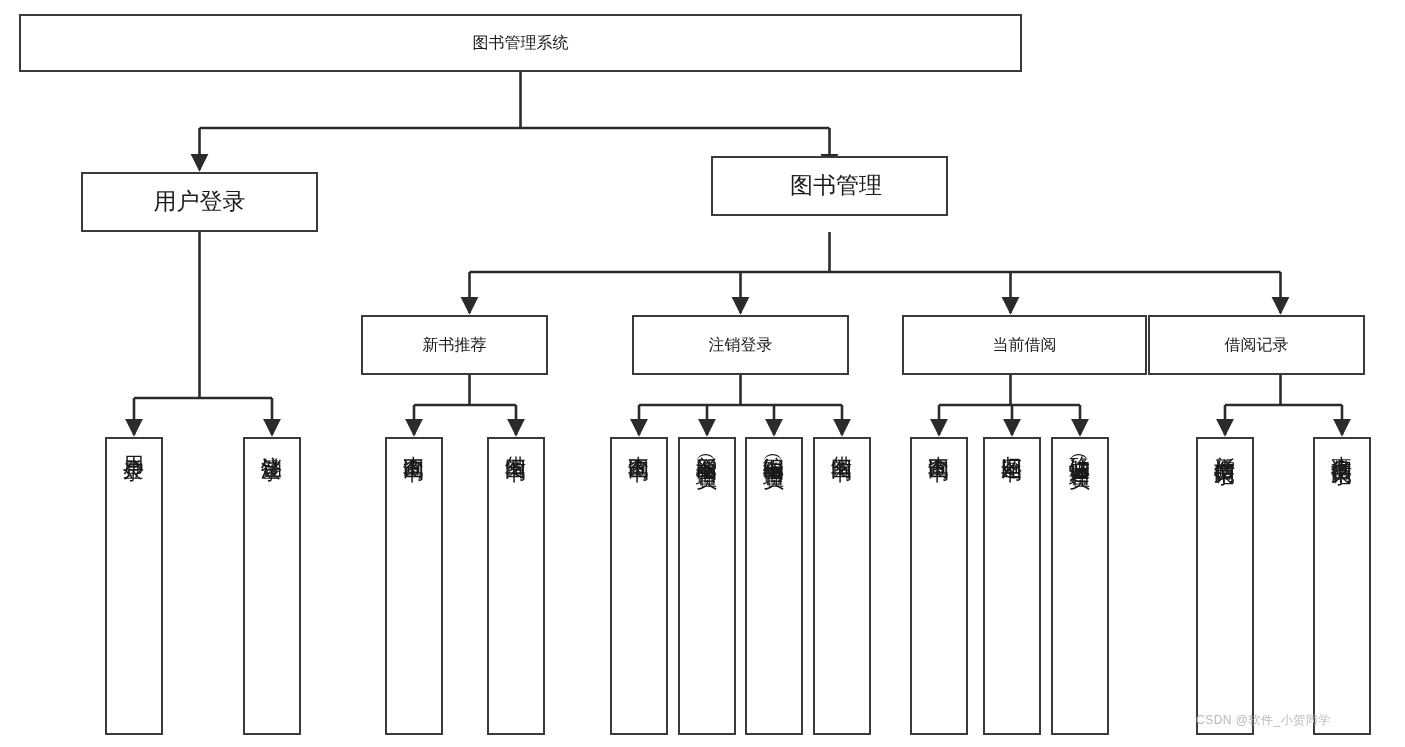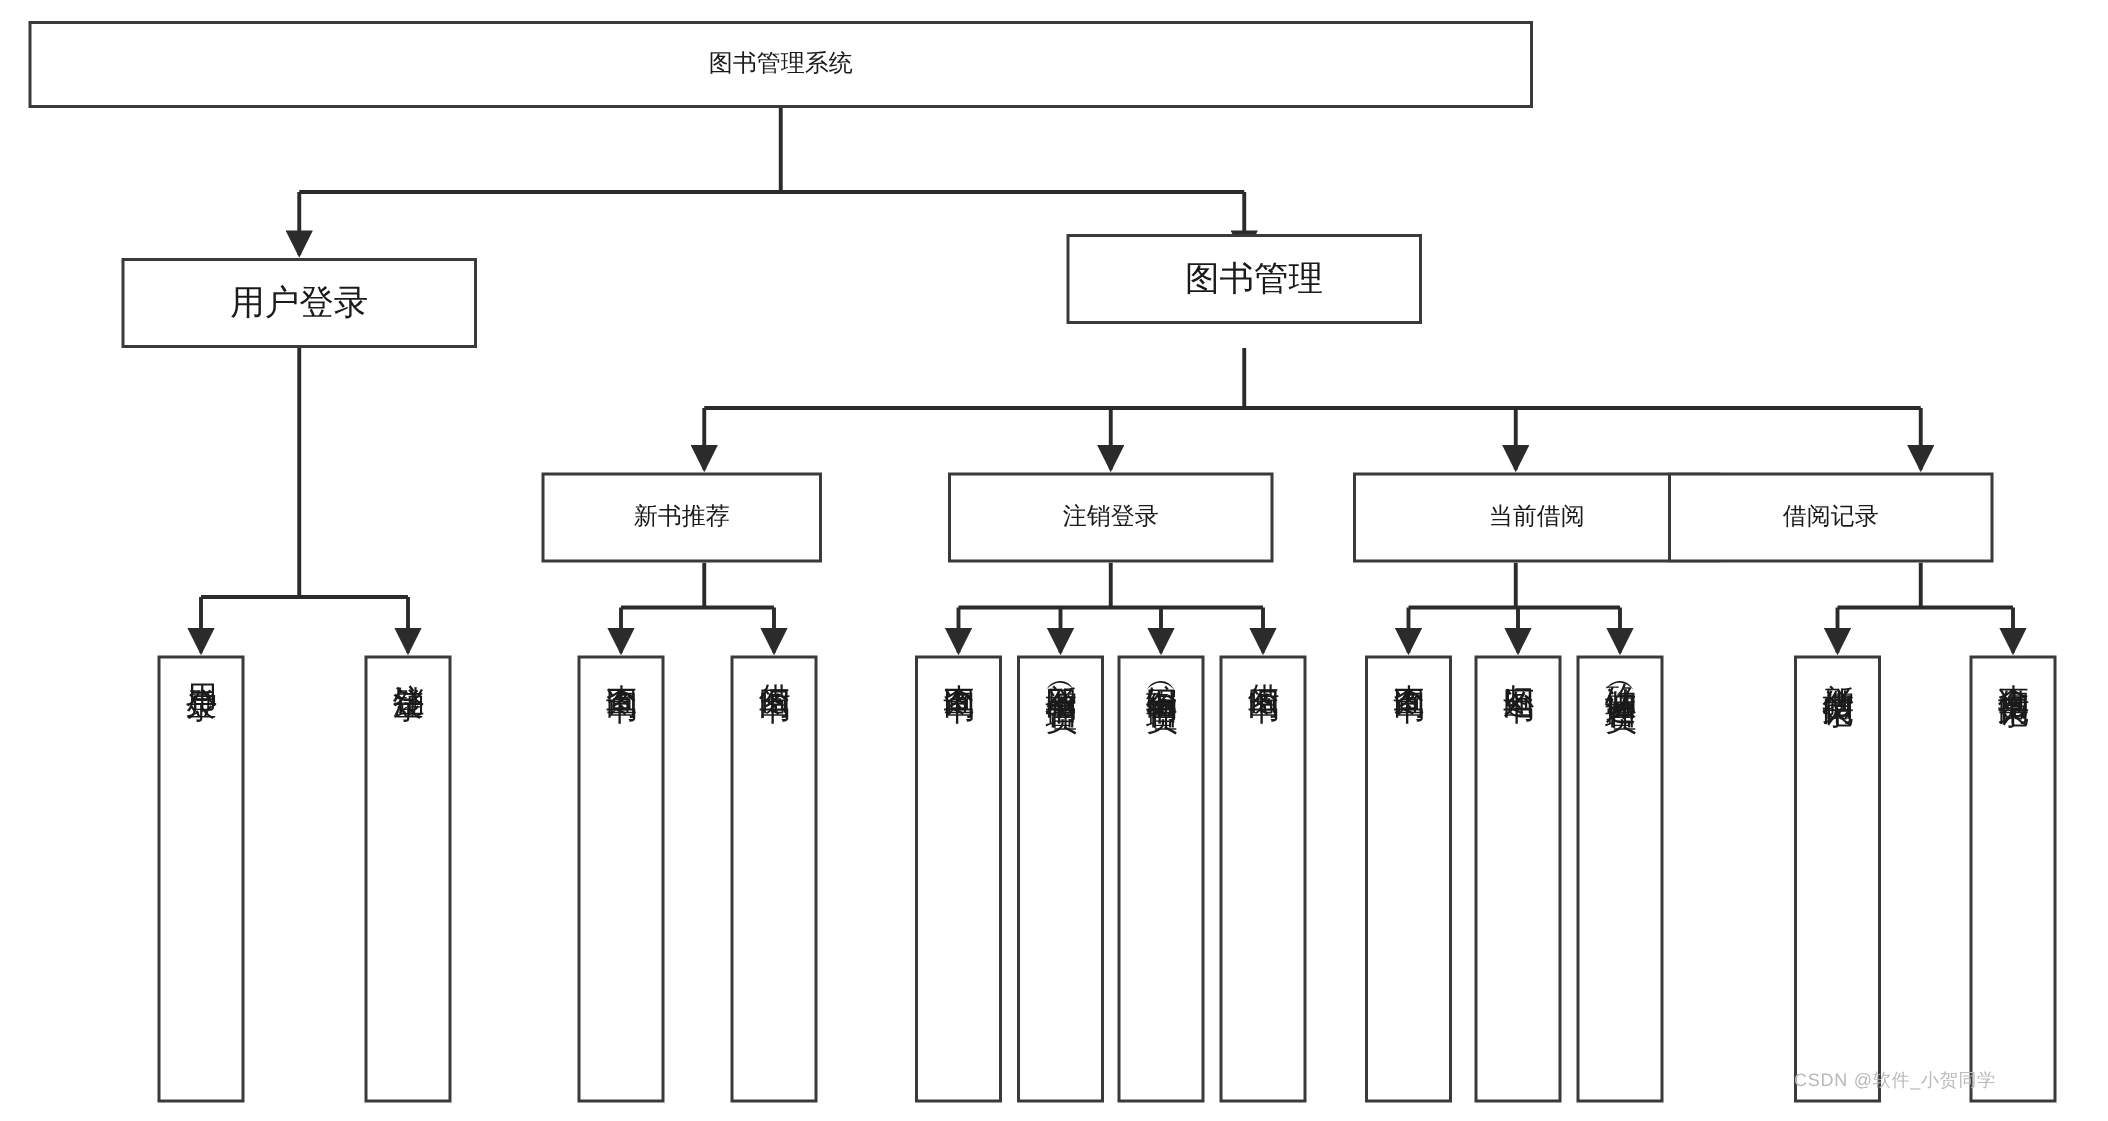--- a/index.html
+++ b/index.html
@@ -127,21 +127,21 @@
       </div>
       <div class="node horiz lvl2" style="left: 361px; top: 315px; width: 187px; height: 60px; justify-content: center;">
         <span class="label">新书推荐</span>
       </div>
       <div class="node horiz lvl2" style="left: 632px; top: 315px; width: 217px; height: 60px;">
         <span class="label">注销登录</span>
       </div>
       <div class="node horiz lvl2" style="left: 902px; top: 315px; width: 245px; height: 60px;">
         <span class="label">当前借阅</span>
       </div>
-      <div class="node horiz lvl2" style="left: 1112px; top: 315px; width: 217px; height: 60px;">
+      <div class="node horiz lvl2" style="left: 1148px; top: 315px; width: 217px; height: 60px;">
         <span class="label">借阅记录</span>
       </div>
       <div class="node vert lvl3" style="left: 105px; top: 437px; width: 58px; height: 298px;">
         <span class="label">用户登录</span>
       </div>
       <div class="node vert lvl3" style="left: 243px; top: 437px; width: 58px; height: 298px;">
         <span class="label">注销登录</span>
       </div>
       <div class="node vert lvl3" style="left: 385px; top: 437px; width: 58px; height: 298px;">
         <span class="label">查询图书</span>

